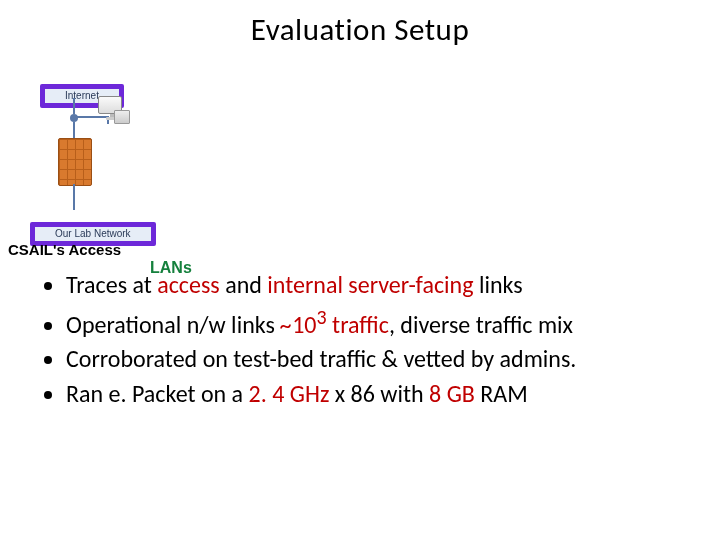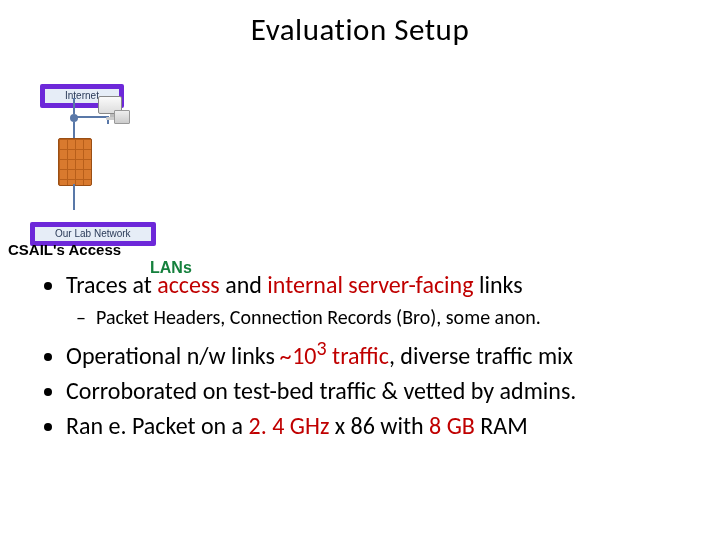--- a/index.html
+++ b/index.html
@@ -203,23 +203,20 @@
     <div class="tag tag-lab">Our Lab Network</div>
   </div>
 
   <div class="cap-access">CSAIL's Access</div>
   <div class="cap-lans">LANs</div>
 
   <div class="content">
     <ul>
       <li>
         <span>Traces at </span><span class="red">access</span><span> and </span><span class="red">internal server-facing</span><span> links</span>
-        <ul class="sub">
-          <li>Packet Headers, Connection Records (Bro), some anon.</li>
-        </ul>
       </li>
       <li>
         <span>Operational n/w links </span><span class="red"><span class="ital">~</span><span>10</span><sup>3</sup><span> traffic</span></span><span>, diverse traffic mix</span>
       </li>
       <li>Corroborated on test-bed traffic &amp; vetted by admins.</li>
       <li>
         <span>Ran e. Packet on a </span><span class="red">2. 4 GHz</span><span> x 86 with </span><span class="red">8 GB</span><span> RAM</span>
       </li>
     </ul>
   </div>

